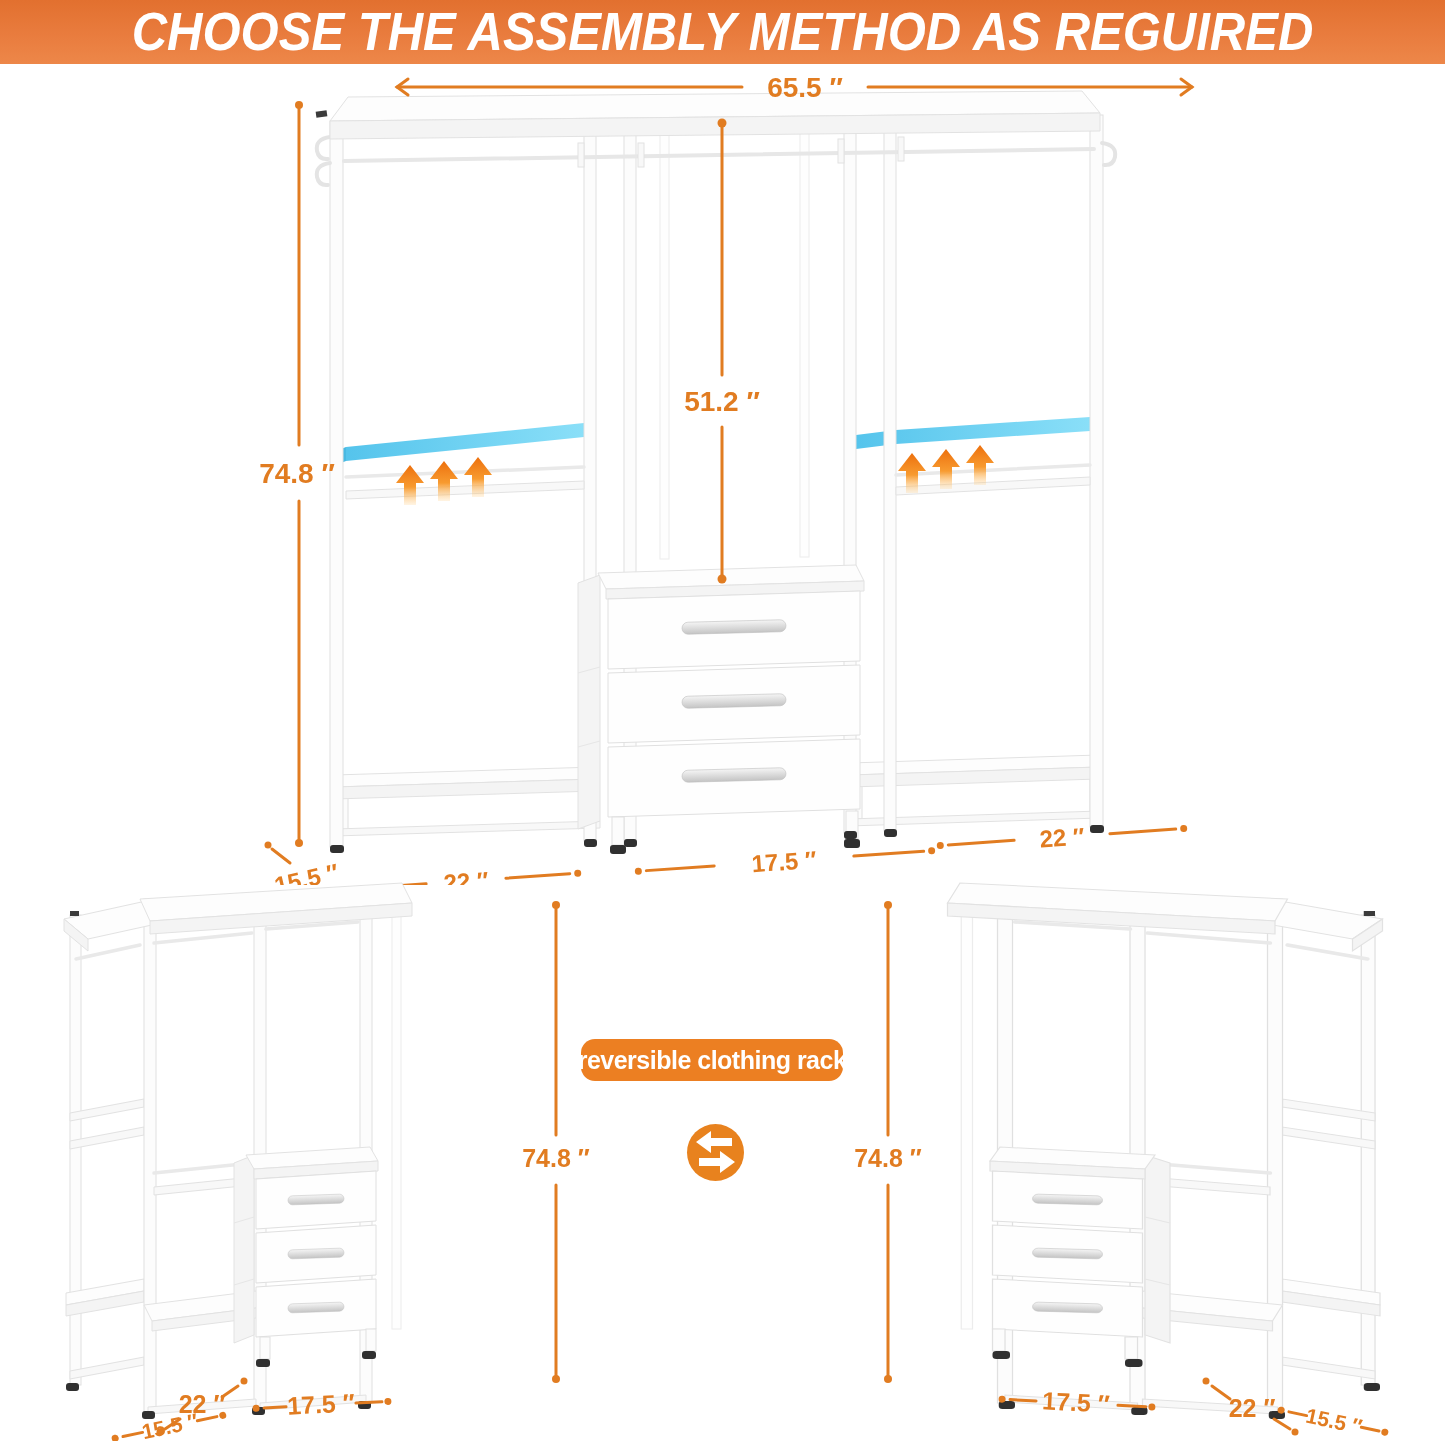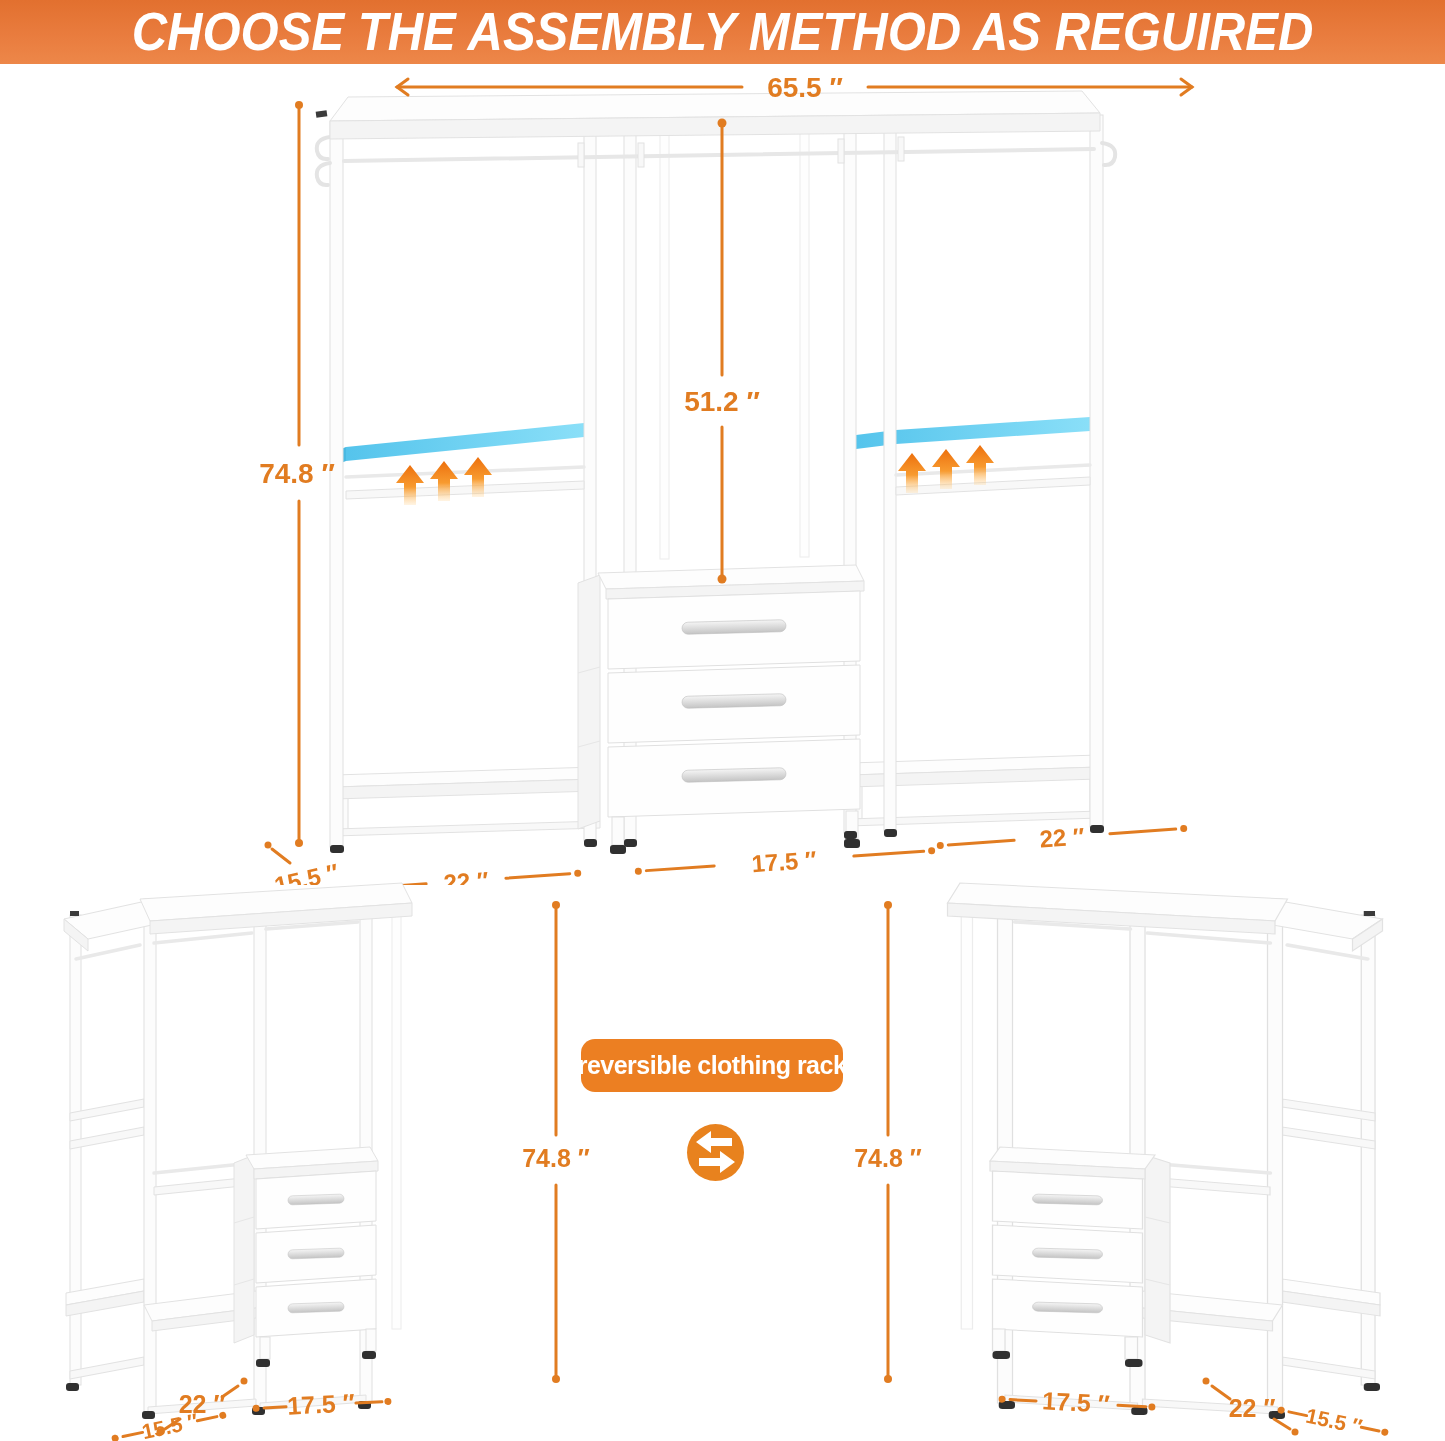--- a/index.html
+++ b/index.html
@@ -8,21 +8,21 @@
   
   .banner{position:absolute;left:0;top:0;width:1445px;height:64px;
           background:linear-gradient(180deg,#E2702F 0%,#E97C3E 55%,#ED8749 100%);
           display:flex;align-items:center;justify-content:center;}
   .banner h1{margin:0;color:#fff;font-size:49px;font-weight:900;font-style:italic;
              letter-spacing:0;white-space:nowrap;transform:scaleY(1.08);}
   
   .main-svg{position:absolute;left:0;top:75px;}
   .bl-svg{position:absolute;left:50px;top:873px;}
   .br-svg{position:absolute;left:840px;top:873px;}
-  .badge{position:absolute;left:581px;top:1039px;width:262px;height:53px;
+  .badge{position:absolute;left:581px;top:1039px;width:262px;height:42px;
          background:#EC7F22;border-radius:14px;display:flex;align-items:center;justify-content:center;
          color:#fff;font-size:25px;font-weight:bold;letter-spacing:-0.5px;white-space:nowrap;}
   .swap{position:absolute;left:687px;top:1124px;width:57px;height:57px;border-radius:50%;
         background:#E8821E;display:flex;align-items:center;justify-content:center;}
   
   .post{fill:#FCFCFC;stroke:#E0E0E0;stroke-width:1;}
   .bp{fill:#FEFEFE;stroke:#ECECEC;stroke-width:1;}
   .bt{fill:#FDFDFD;stroke:#E2E2E2;stroke-width:1;}
   .bf{fill:#F4F4F4;stroke:#E2E2E2;stroke-width:1;}
   .rail{fill:#F8F8F8;stroke:#E2E2E2;stroke-width:1;}

